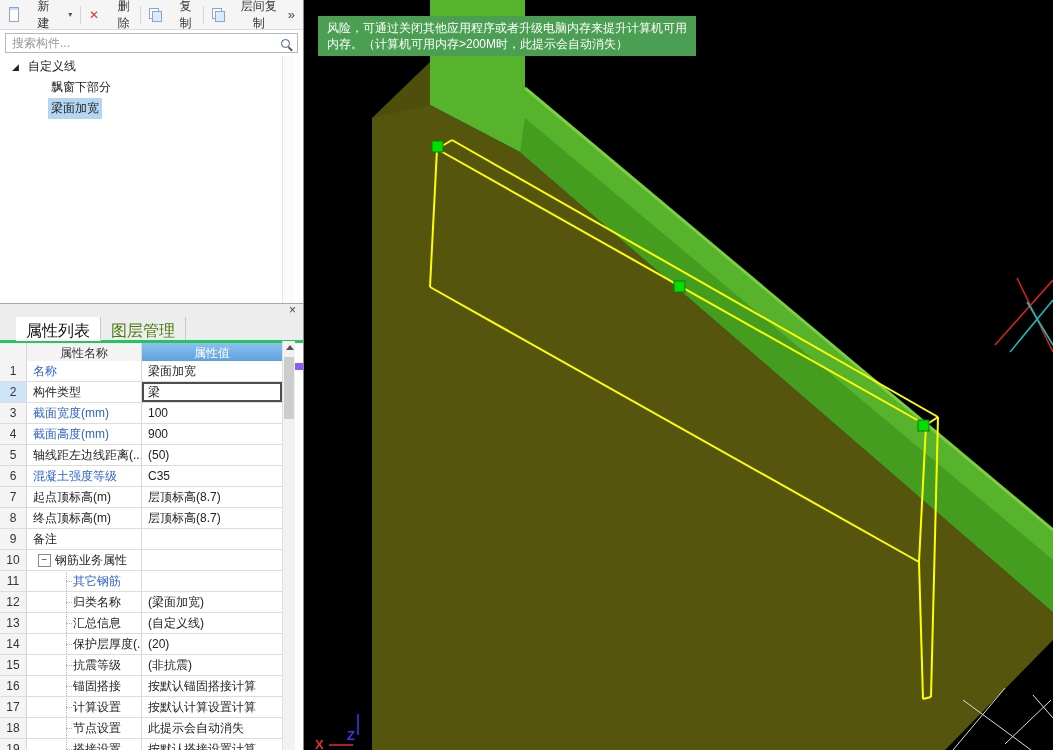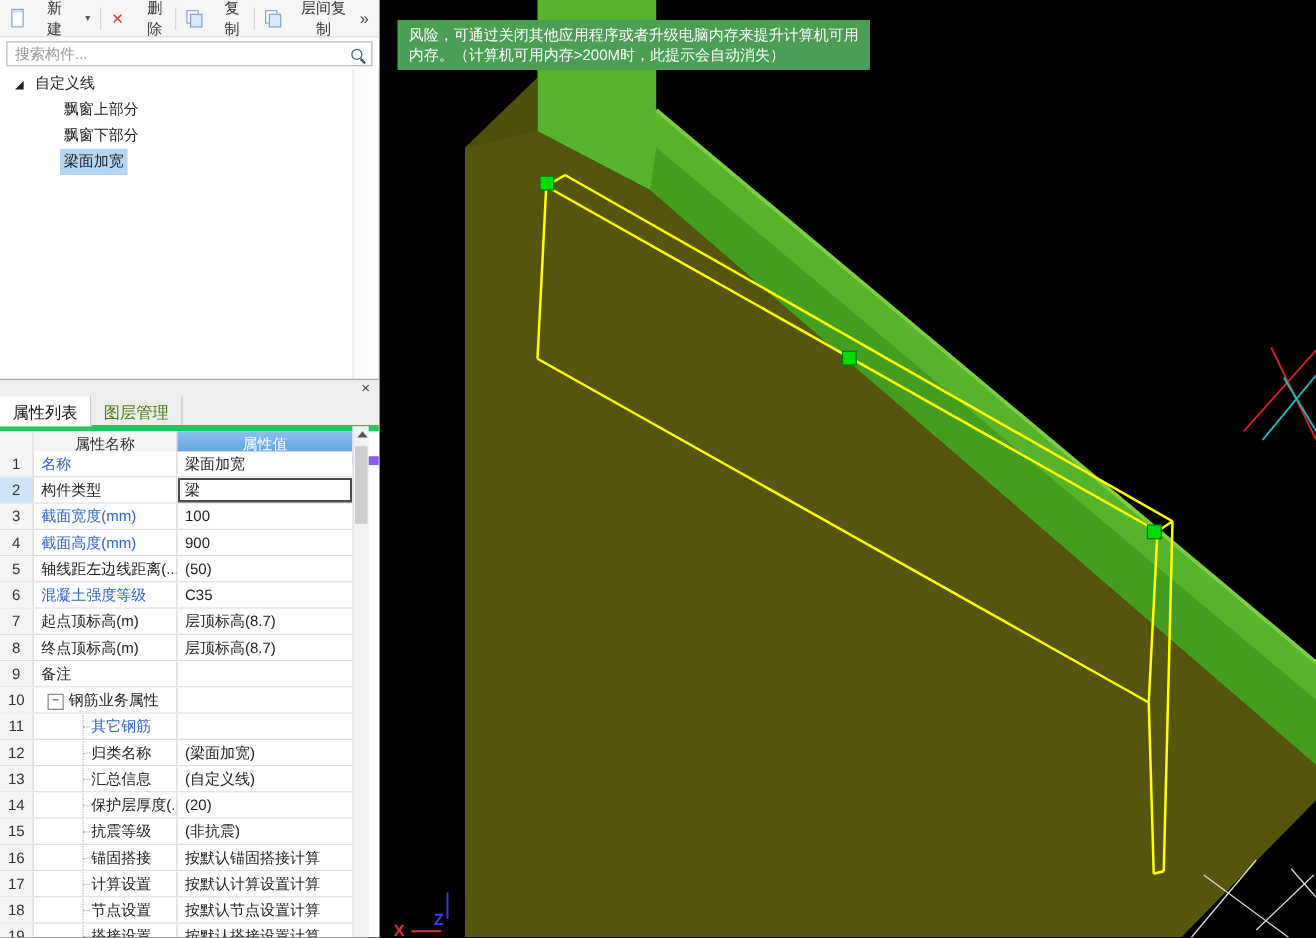--- a/index.html
+++ b/index.html
@@ -32,21 +32,21 @@
   .tree-scroll{position:absolute;right:8px;top:56px;height:247px;width:12px;border-left:1px solid #e6e6e6;background:#fbfbfb;}
   .tree-root{height:21px;line-height:21px;padding-left:12px;white-space:nowrap;}
   .tree-expander{display:inline-block;width:16px;font-size:9px;color:#222;}
   .tree-item{height:21px;line-height:21px;padding-left:48px;white-space:nowrap;}
   .tree-label{display:inline-block;padding:0 3px;}
   .tree-label.sel{background:#b3d7f3;}
   
   .props{position:absolute;top:303px;left:0;right:0;bottom:0;border-top:1px solid #a8a8a8;background:#fff;}
   .props-top{height:13px;background:#ededed;position:relative;}
   .close-x{position:absolute;right:7px;top:0;font-size:12px;line-height:13px;color:#444;background:none;border:none;padding:0;font-family:inherit;}
-  .tabs{height:23px;background:#ededed;border-bottom:5px solid #22c55e;display:flex;font-size:13px;}
+  .tabs{height:23px;background:#ededed;border-bottom:3px solid #22c55e;display:flex;font-size:16px;padding-left:16px;}
   .tab{padding:4px 10px 0 10px;color:#4d7c0f;border-right:1px solid #c9c9c9;box-sizing:border-box;}
   .tab.active{background:#fff;color:#111;border-right:1px solid #c9c9c9;border-bottom:1px solid #fff;margin-bottom:-1px;}
   .thead{display:flex;height:20px;font-size:12px;border-bottom:7px solid #8b5cf6;}
   .h-corner{width:27px;background:#f4f4f4;border-right:1px solid #d8d8d8;box-sizing:border-box;}
   .h-name{width:115px;background:#f4f4f4;border-right:1px solid #d8d8d8;text-align:center;line-height:20px;color:#333;box-sizing:border-box;}
   .h-value{width:140px;background:linear-gradient(180deg,#8cc0ee,#5a9edd);color:#fff;text-align:center;line-height:20px;box-sizing:border-box;}
   .tbody{position:absolute;left:0;right:21px;top:57px;bottom:0;overflow:hidden;}
   .prow{display:flex;height:21px;line-height:20px;font-size:12px;border-bottom:1px solid #dcdcdc;box-sizing:border-box;background:#fff;}
   .c-num{width:27px;background:#f4f4f4;border-right:1px solid #d8d8d8;text-align:center;color:#333;box-sizing:border-box;flex:none;}
   .c-name{width:115px;border-right:1px solid #d8d8d8;padding-left:6px;box-sizing:border-box;color:#222;white-space:nowrap;overflow:hidden;position:relative;flex:none;}
@@ -104,21 +104,20 @@
   <div class="search-row">
     <input class="search-input" type="text" placeholder="搜索构件..." style="">
     <span class="mag-icon"></span>
   </div>
 
   <div class="tree">
     <div class="tree-root">
       <span class="tree-expander">◢</span><span>自定义线</span>
     </div>
     <div>
-        <div class="tree-item"><span class="tree-label">飘窗上部分</span></div>
         <div class="tree-item"><span class="tree-label">飘窗下部分</span></div>
         <div class="tree-item"><span class="tree-label sel">梁面加宽</span></div>
       </div>
   </div>
   <div class="tree-scroll"></div>
 
   <div class="props">
     <div class="props-top">
       <button class="close-x">×</button>
     </div>
@@ -213,21 +212,21 @@
           <div class="c-val">按默认锚固搭接计算</div>
         </div>
         <div class="prow indent">
           <div class="c-num">17</div>
           <div class="c-name"><span>计算设置</span></div>
           <div class="c-val">按默认计算设置计算</div>
         </div>
         <div class="prow indent">
           <div class="c-num">18</div>
           <div class="c-name"><span>节点设置</span></div>
-          <div class="c-val">按默认节点设置计算</div>
+          <div class="c-val">此提示会自动消失</div>
         </div>
         <div class="prow indent">
           <div class="c-num">19</div>
           <div class="c-name"><span>搭接设置</span></div>
           <div class="c-val">按默认搭接设置计算</div>
         </div>
       </div>
     <div class="v-scroll">
       <div class="sb-up"></div>
       <div class="sb-thumb"></div>

